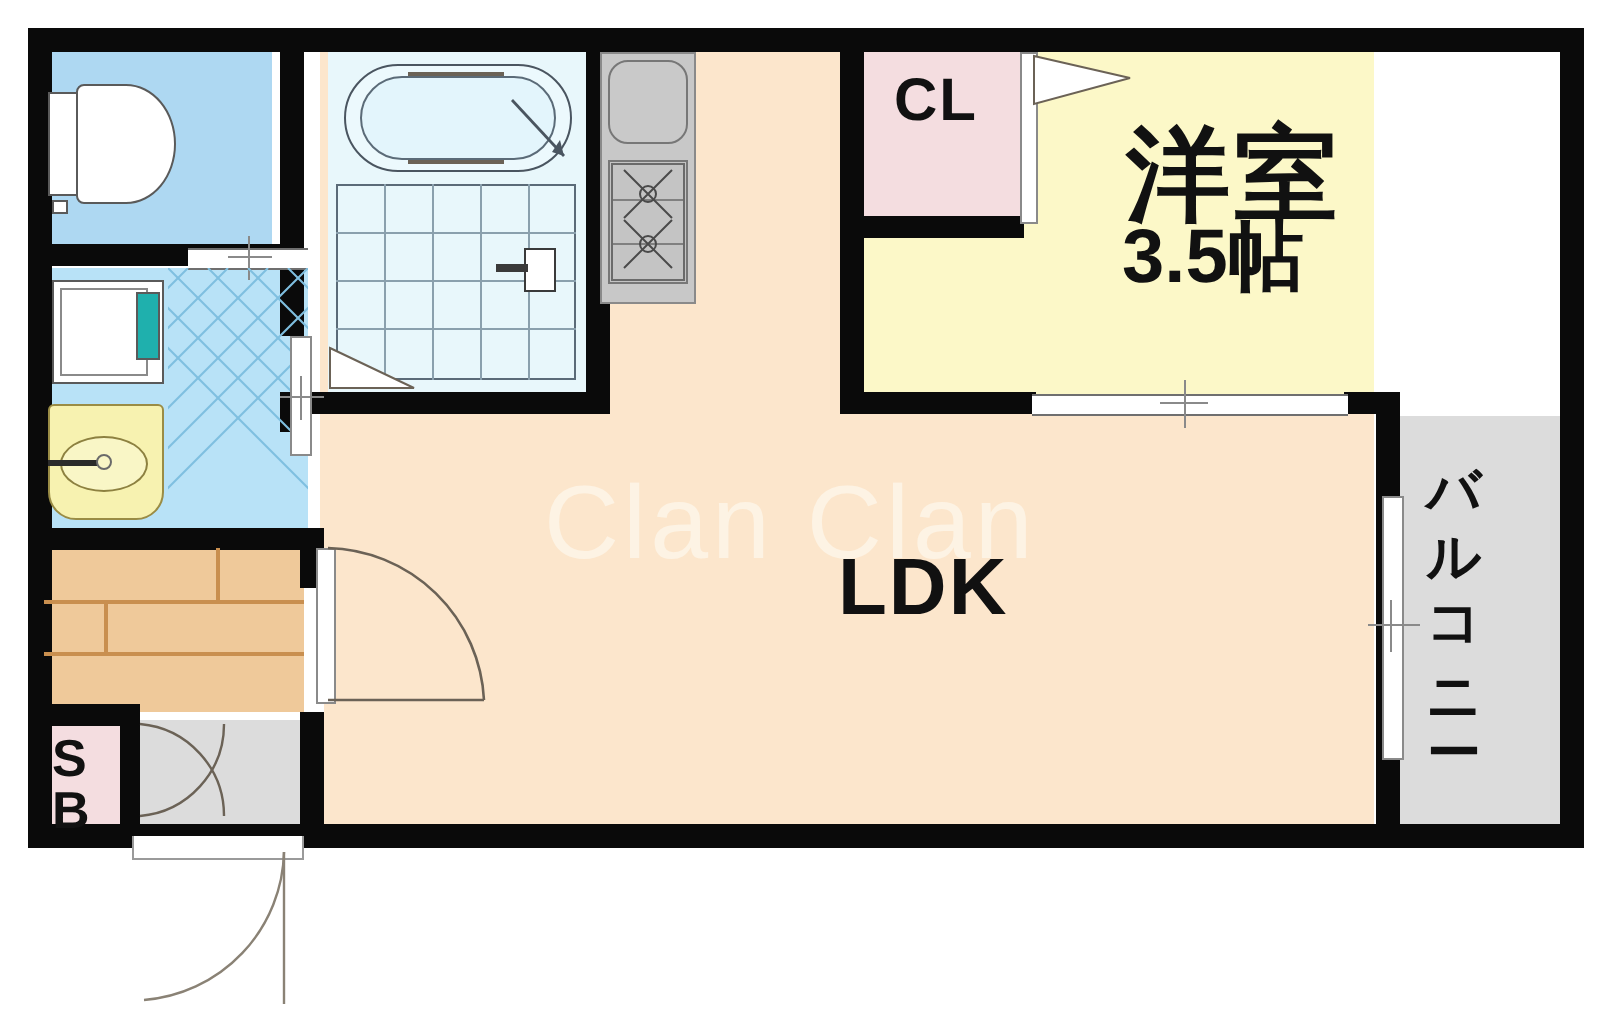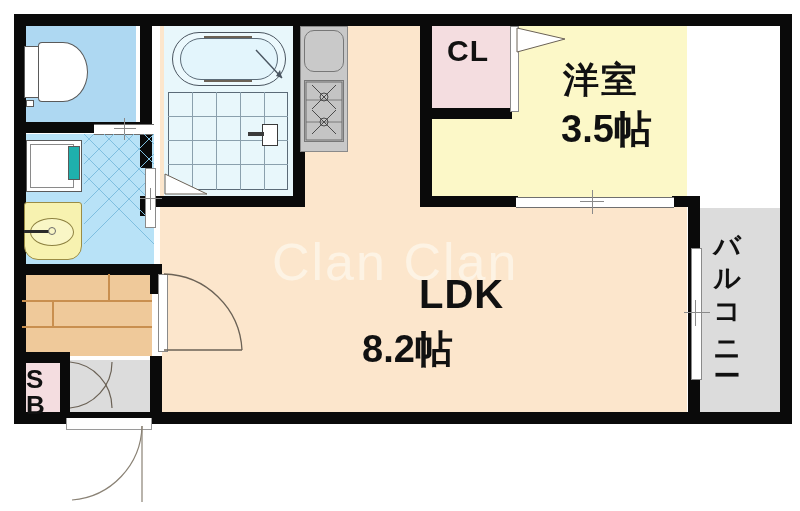--- a/index.html
+++ b/index.html
@@ -20,21 +20,21 @@
   .f-closet{background:#efc99a;}
   .f-sb{background:#f4dde0;}
   .f-white{background:#ffffff;}
   
   .wall{position:absolute;background:#0a0a0a;}
   .thinline{position:absolute;background:#6b6256;}
   
   .lbl{position:absolute;color:#111;line-height:1;white-space:nowrap;}
   .lbl-ldk{font-size:40px;font-weight:700;letter-spacing:1px;}
   .lbl-area{font-size:38px;font-weight:700;letter-spacing:0px;}
-  .lbl-room{font-size:36px;font-weight:700;letter-spacing:2px;text-align:right;}
+  .lbl-room{font-size:52px;font-weight:700;letter-spacing:2px;text-align:right;}
   .lbl-cl{font-size:30px;font-weight:700;letter-spacing:1px;}
   .lbl-sb{font-size:26px;font-weight:700;}
   .lbl-balcony{font-size:27px;font-weight:700;writing-mode:vertical-rl;text-orientation:upright;letter-spacing:6px;}
   .watermark{position:absolute;font-size:52px;color:#fdf3e4;letter-spacing:2px;font-weight:400;}
   
   .fx{position:absolute;box-sizing:border-box;}
   .tub-outer{border:1.6px solid #4a5560;border-radius:46px;background:#ecf9fd;}
   .tub-inner{border:1.4px solid #5b6b78;border-radius:40px;background:#e3f5fc;}
   .shower-floor{border:1.4px solid #5b6b78;background:#e8f7fb;}
   .grid-v{position:absolute;width:1px;background:#8aa0ad;}
@@ -207,21 +207,20 @@
   <div class="tickv" style="left:592px;top:190px;height:24px;"></div>
   <div class="tickh" style="left:580px;top:201px;width:24px;"></div>
 
   <div class="slide-leaf" style="left:691px;top:248px;width:9px;height:130px;"></div>
   <div class="tickv" style="left:695px;top:300px;height:26px;"></div>
   <div class="tickh" style="left:684px;top:312px;width:26px;"></div>
 
   <div class="watermark" style="left:272px;top:232px;">Clan Clan</div>
 
   <div class="lbl lbl-ldk" style="left:371px;top:274px;margin-left:48px;">LDK</div>
-  <div class="lbl lbl-area" style="left:362px;top:330px;">8.2帖</div>
 
   <div class="lbl lbl-room" style="left:563px;top:62px;">洋室</div>
   <div class="lbl lbl-area" style="left:561px;top:110px;">3.5帖</div>
 
   <div class="lbl lbl-cl" style="left:447px;top:36px;">CL</div>
 
   <div class="lbl lbl-balcony" style="left:713px;top:214px;">バルコニー</div>
 
   <div class="lbl lbl-sb" style="left:26px;top:366px;">S</div>
   <div class="lbl lbl-sb" style="left:26px;top:392px;">B</div>

